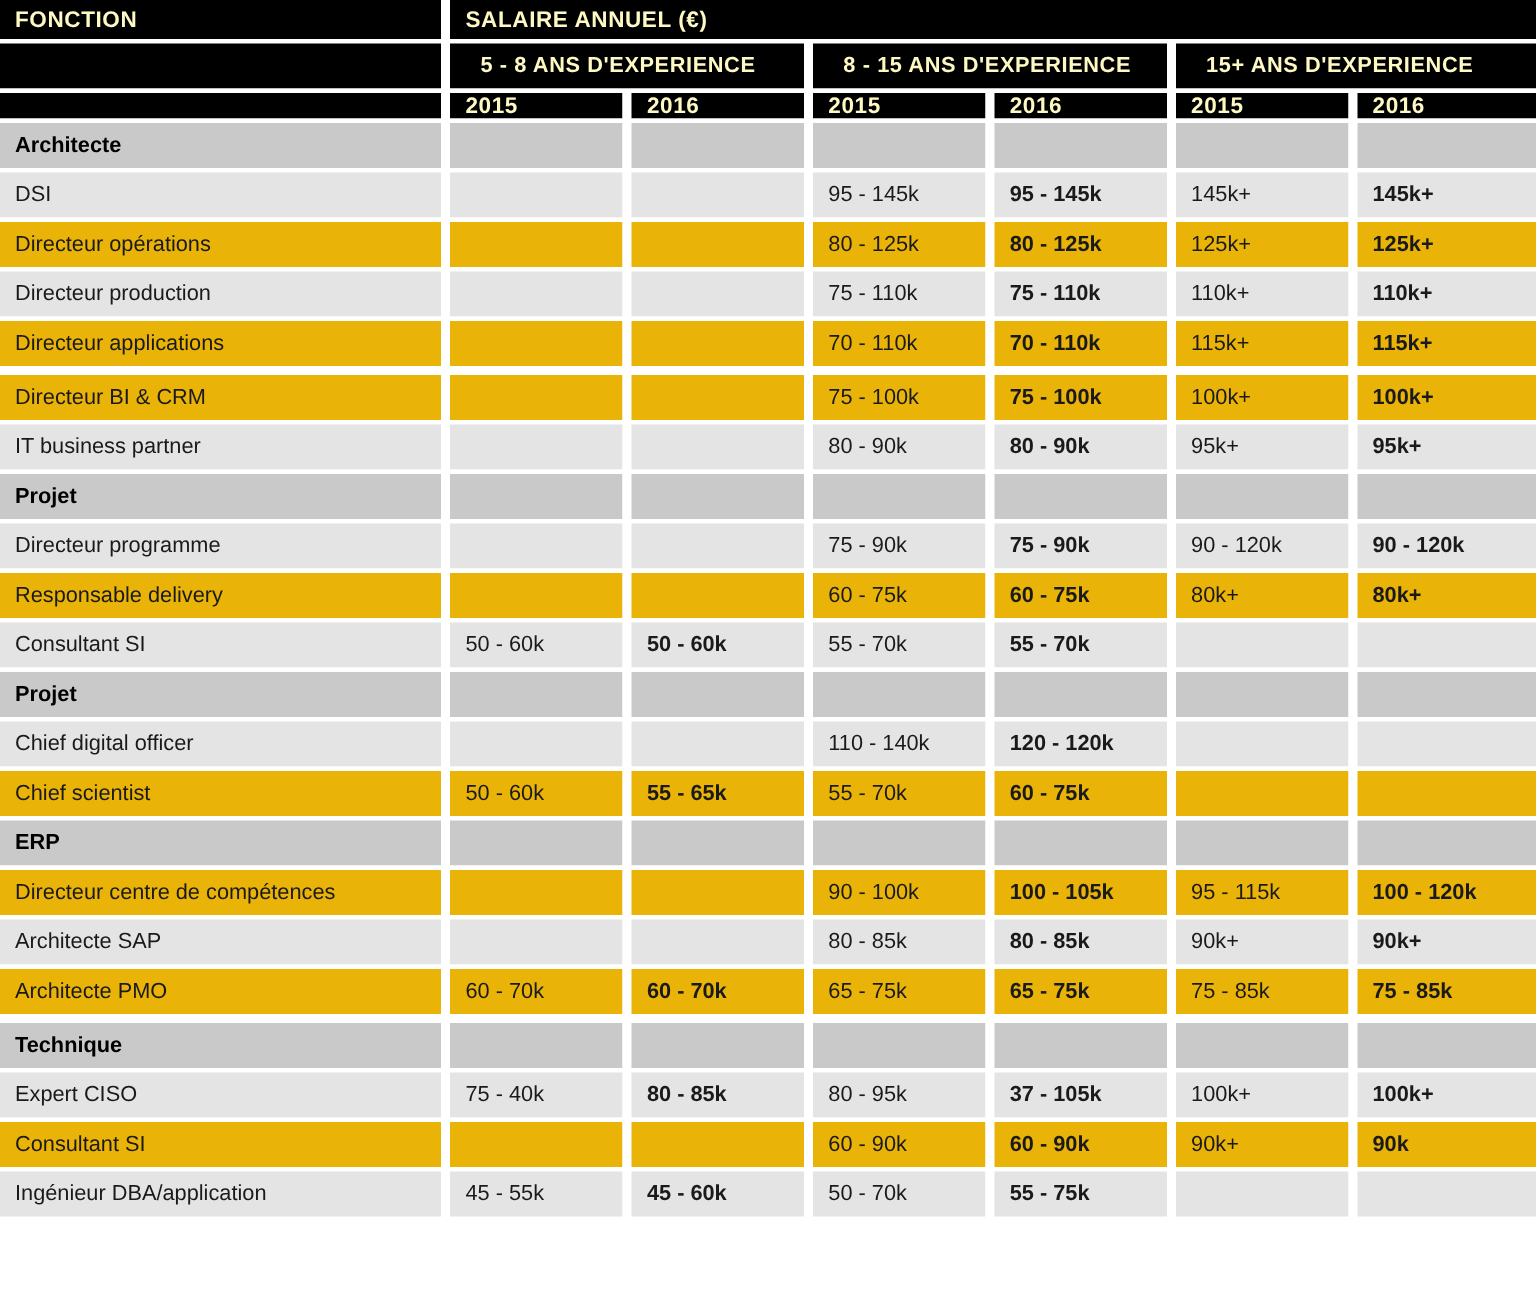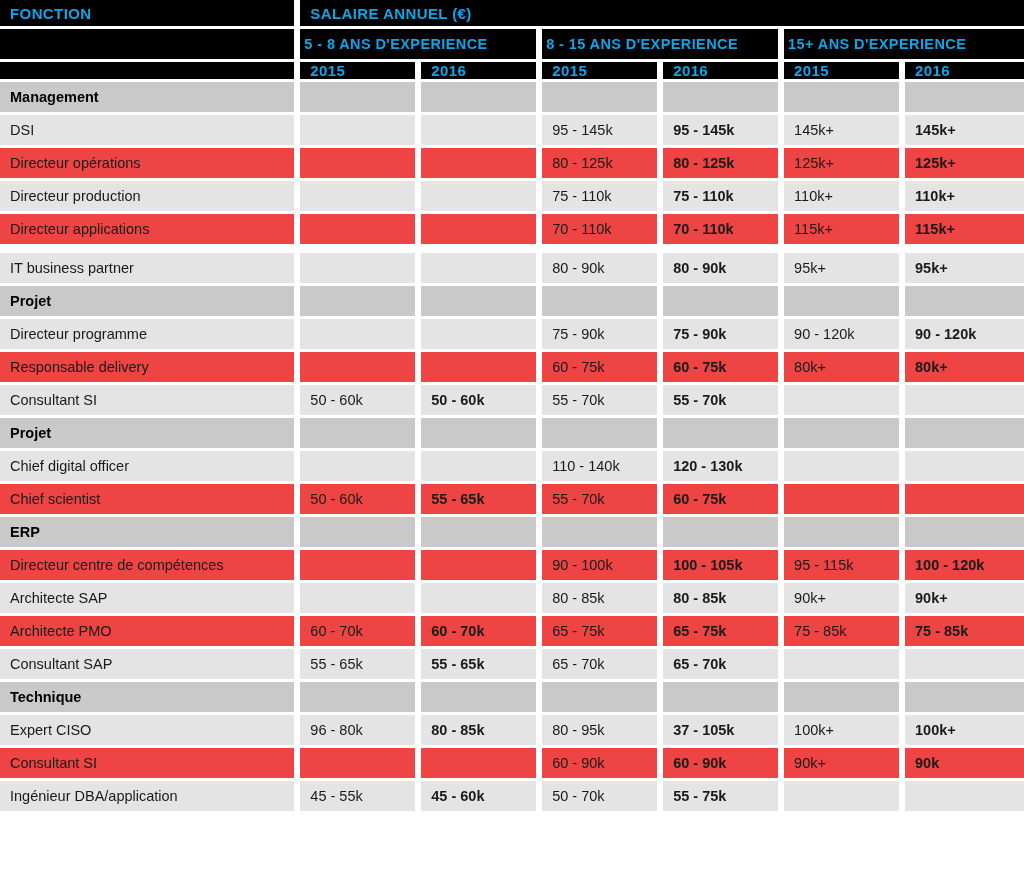--- a/index.html
+++ b/index.html
@@ -23,21 +23,21 @@
 
   
   col.c-fonction { width: 292px; }
   col.c-gap      { width: 6px;   }
   col.c-val      { width: 114px; }
   col.c-val-wide { width: 118px; }
 
   
   .hdr-cell {
     background: #000000;
-    color: #0ea5e9;
+    color: #fef9c3;
     font-weight: bold;
     letter-spacing: 0.4px;
     vertical-align: middle;
     white-space: nowrap;
     overflow: hidden;
   }
   .hdr-blank {
     background: #000000;
   }
   .spacer-cell {
@@ -46,21 +46,21 @@
   }
 
   .row-title .hdr-cell {
     height: 26px;
     font-size: 15px;
     padding: 0 10px;
   }
   .row-exp .hdr-cell {
     height: 30px;
     font-size: 14.5px;
-    padding: 0 4px;
+    padding: 0 20px;
   }
   .row-year .hdr-cell {
     height: 14px;
     font-size: 15px;
     padding: 0 10px;
   }
 
   .band-gap td {
     height: 3px;
     padding: 0;
@@ -75,21 +75,21 @@
     padding: 0 10px;
     vertical-align: middle;
     white-space: nowrap;
     overflow: hidden;
   }
   .data-row td.spacer-cell {
     padding: 0;
     background: #ffffff;
   }
 
-  .shade-dark td:not(.spacer-cell) { background: #ef4444; }
+  .shade-dark td:not(.spacer-cell) { background: #eab308; }
   .shade-light td:not(.spacer-cell) { background: #e4e4e4; }
 
   .section-row td:not(.spacer-cell) {
     background: #c9c9c9;
   }
   .section-row .cell-fonction {
     font-weight: bold;
     color: #000000;
   }
 
@@ -156,21 +156,21 @@
         <td class="hdr-cell">2016</td>
         <td class="spacer-cell"></td>
         <td class="hdr-cell">2015</td>
         <td class="spacer-cell"></td>
         <td class="hdr-cell">2016</td>
       </tr>
       <tr class="band-gap">
         <td colspan="13"></td>
       </tr>
       <tr class="data-row section-row">
-        <td class="cell-fonction">Management</td>
+        <td class="cell-fonction">Architecte</td>
         <td class="spacer-cell"></td>
         <td class="cell-val val-2015"></td>
         <td class="spacer-cell"></td>
         <td class="cell-val val-2016"></td>
         <td class="spacer-cell"></td>
         <td class="cell-val val-2015"></td>
         <td class="spacer-cell"></td>
         <td class="cell-val val-2016"></td>
         <td class="spacer-cell"></td>
         <td class="cell-val val-2015"></td>
@@ -247,20 +247,35 @@
         <td class="spacer-cell"></td>
         <td class="cell-val val-2015">115k+</td>
         <td class="spacer-cell"></td>
         <td class="cell-val val-2016">115k+</td>
       </tr>
       <tr class="row-sep">
         <td colspan="13"></td>
       </tr>
       <tr class="row-sep">
         <td colspan="13"></td>
+      </tr>
+      <tr class="data-row shade-dark">
+        <td class="cell-fonction">Directeur BI &amp; CRM</td>
+        <td class="spacer-cell"></td>
+        <td class="cell-val val-2015"></td>
+        <td class="spacer-cell"></td>
+        <td class="cell-val val-2016"></td>
+        <td class="spacer-cell"></td>
+        <td class="cell-val val-2015">75 - 100k</td>
+        <td class="spacer-cell"></td>
+        <td class="cell-val val-2016">75 - 100k</td>
+        <td class="spacer-cell"></td>
+        <td class="cell-val val-2015">100k+</td>
+        <td class="spacer-cell"></td>
+        <td class="cell-val val-2016">100k+</td>
       </tr>
       <tr class="row-sep">
         <td colspan="13"></td>
       </tr>
       <tr class="data-row shade-light">
         <td class="cell-fonction">IT business partner</td>
         <td class="spacer-cell"></td>
         <td class="cell-val val-2015"></td>
         <td class="spacer-cell"></td>
         <td class="cell-val val-2016"></td>
@@ -368,21 +383,21 @@
       </tr>
       <tr class="data-row shade-light">
         <td class="cell-fonction">Chief digital officer</td>
         <td class="spacer-cell"></td>
         <td class="cell-val val-2015"></td>
         <td class="spacer-cell"></td>
         <td class="cell-val val-2016"></td>
         <td class="spacer-cell"></td>
         <td class="cell-val val-2015">110 - 140k</td>
         <td class="spacer-cell"></td>
-        <td class="cell-val val-2016">120 - 130k</td>
+        <td class="cell-val val-2016">120 - 120k</td>
         <td class="spacer-cell"></td>
         <td class="cell-val val-2015"></td>
         <td class="spacer-cell"></td>
         <td class="cell-val val-2016"></td>
       </tr>
       <tr class="row-sep">
         <td colspan="13"></td>
       </tr>
       <tr class="data-row shade-dark">
         <td class="cell-fonction">Chief scientist</td>
@@ -467,35 +482,20 @@
         <td class="spacer-cell"></td>
         <td class="cell-val val-2016">65 - 75k</td>
         <td class="spacer-cell"></td>
         <td class="cell-val val-2015">75 - 85k</td>
         <td class="spacer-cell"></td>
         <td class="cell-val val-2016">75 - 85k</td>
       </tr>
       <tr class="row-sep">
         <td colspan="13"></td>
       </tr>
-      <tr class="data-row shade-light">
-        <td class="cell-fonction">Consultant SAP</td>
-        <td class="spacer-cell"></td>
-        <td class="cell-val val-2015">55 - 65k</td>
-        <td class="spacer-cell"></td>
-        <td class="cell-val val-2016">55 - 65k</td>
-        <td class="spacer-cell"></td>
-        <td class="cell-val val-2015">65 - 70k</td>
-        <td class="spacer-cell"></td>
-        <td class="cell-val val-2016">65 - 70k</td>
-        <td class="spacer-cell"></td>
-        <td class="cell-val val-2015"></td>
-        <td class="spacer-cell"></td>
-        <td class="cell-val val-2016"></td>
-      </tr>
       <tr class="row-sep">
         <td colspan="13"></td>
       </tr>
       <tr class="data-row section-row">
         <td class="cell-fonction">Technique</td>
         <td class="spacer-cell"></td>
         <td class="cell-val val-2015"></td>
         <td class="spacer-cell"></td>
         <td class="cell-val val-2016"></td>
         <td class="spacer-cell"></td>
@@ -506,21 +506,21 @@
         <td class="cell-val val-2015"></td>
         <td class="spacer-cell"></td>
         <td class="cell-val val-2016"></td>
       </tr>
       <tr class="row-sep">
         <td colspan="13"></td>
       </tr>
       <tr class="data-row shade-light">
         <td class="cell-fonction">Expert CISO</td>
         <td class="spacer-cell"></td>
-        <td class="cell-val val-2015">96 - 80k</td>
+        <td class="cell-val val-2015">75 - 40k</td>
         <td class="spacer-cell"></td>
         <td class="cell-val val-2016">80 - 85k</td>
         <td class="spacer-cell"></td>
         <td class="cell-val val-2015">80 - 95k</td>
         <td class="spacer-cell"></td>
         <td class="cell-val val-2016">37 - 105k</td>
         <td class="spacer-cell"></td>
         <td class="cell-val val-2015">100k+</td>
         <td class="spacer-cell"></td>
         <td class="cell-val val-2016">100k+</td>

